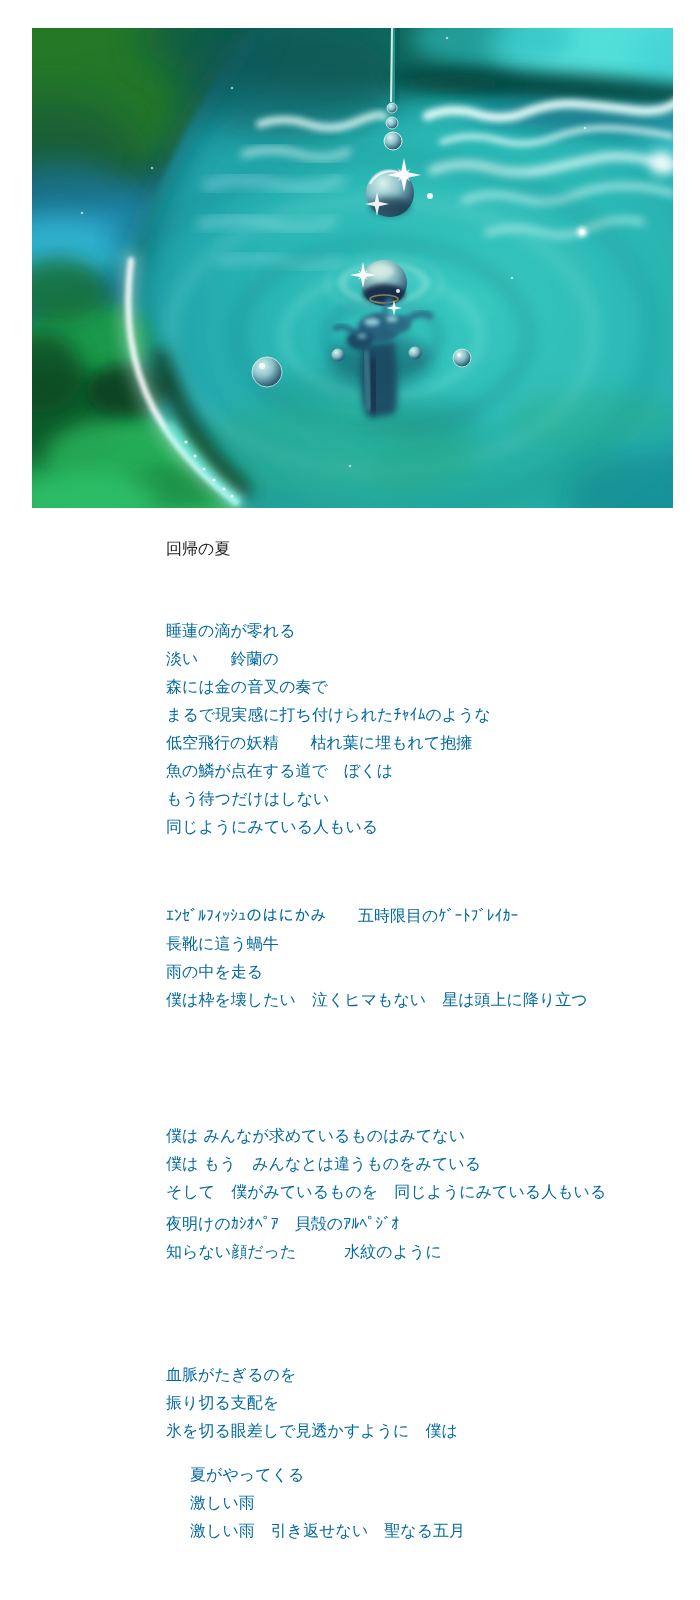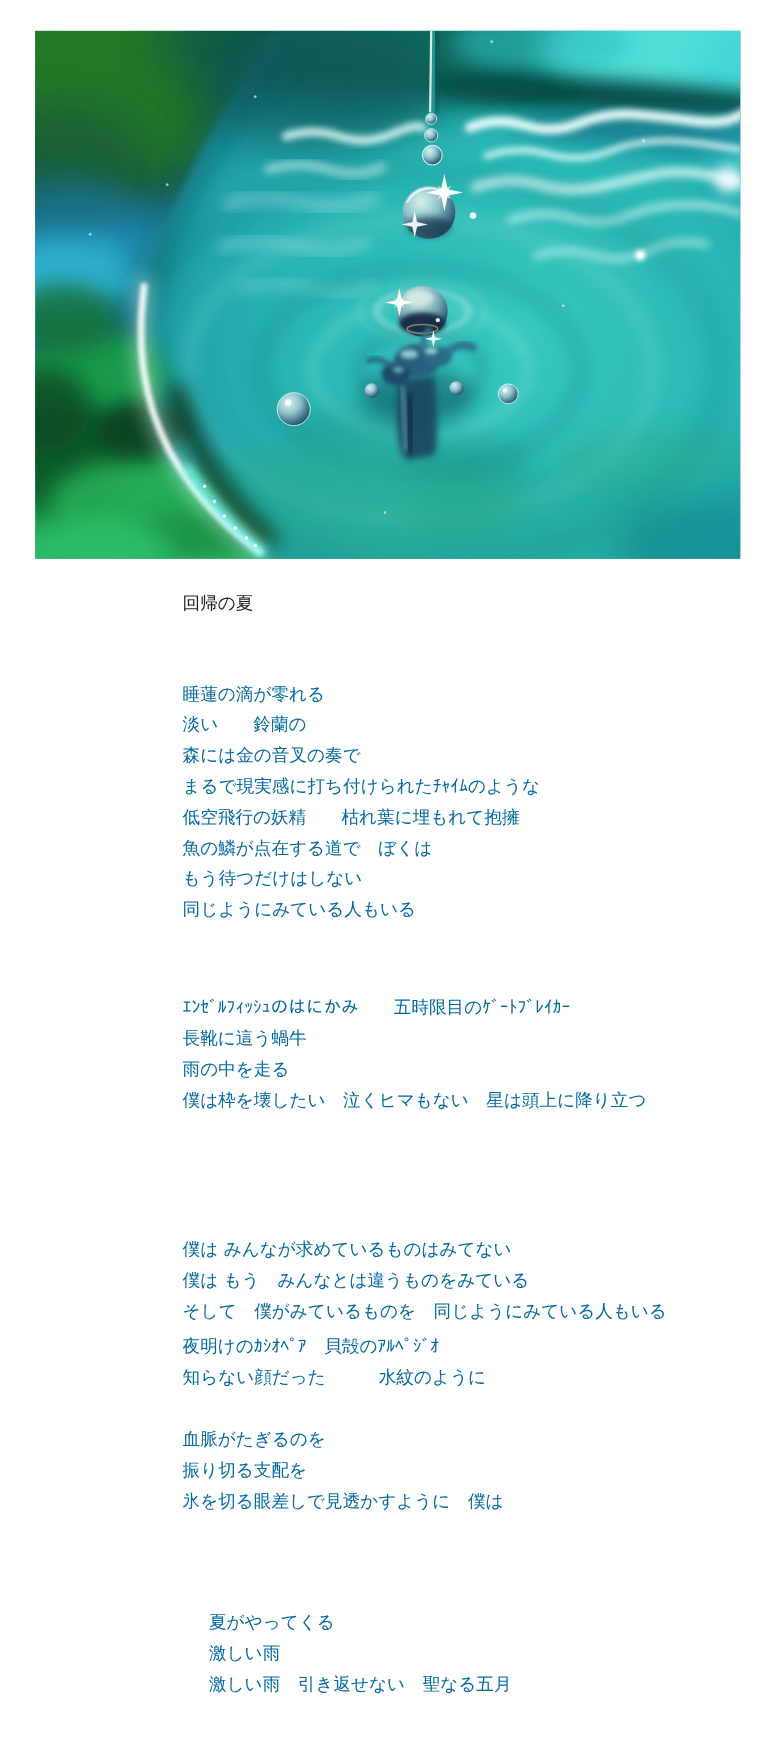--- a/index.html
+++ b/index.html
@@ -11,21 +11,21 @@
   .stanza{position:absolute;left:166px;}
   .stanza p{margin:0;padding:0;font-size:16px;line-height:28px;color:#0369a1;
             white-space:pre;letter-spacing:0;}
   #title-block{position:absolute;left:166px;top:535px;}
   #title-block h1{margin:0;padding:0;font-size:16px;line-height:28px;font-weight:normal;
                   color:#1f1f1f;white-space:pre;}
   #stanza-1{top:617px;}
   #stanza-2{top:902px;}
   #stanza-3{top:1122px;}
   #stanza-4{top:1210px;}
-  #stanza-5{top:1295px;}
+  #stanza-5{top:1361px;}
   #stanza-6{top:1461px;margin-left:24px;}
 </style>
 </head>
 <body>
 
 <main id="page">
 
   <figure id="photo">
     <svg viewBox="0 0 641 480" preserveAspectRatio="none">
       <defs>

